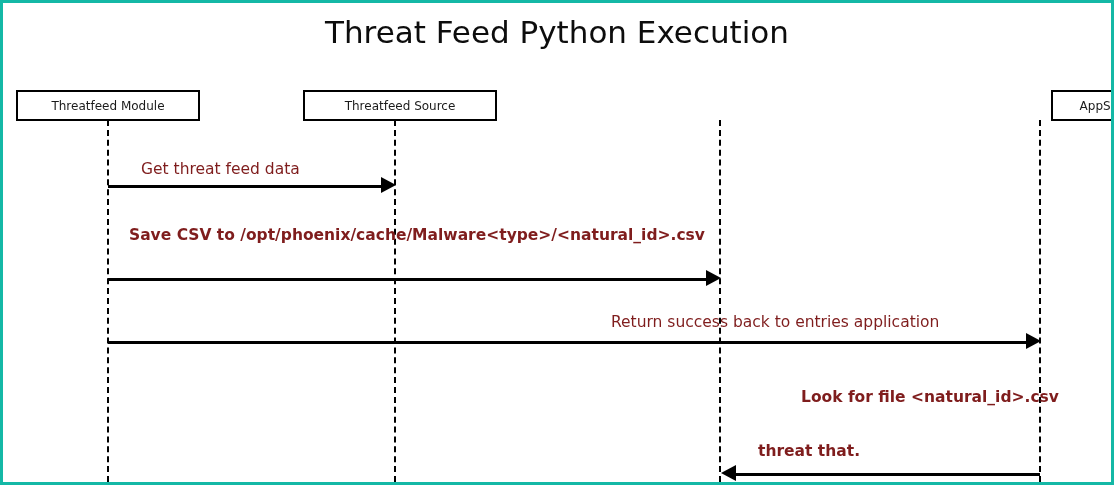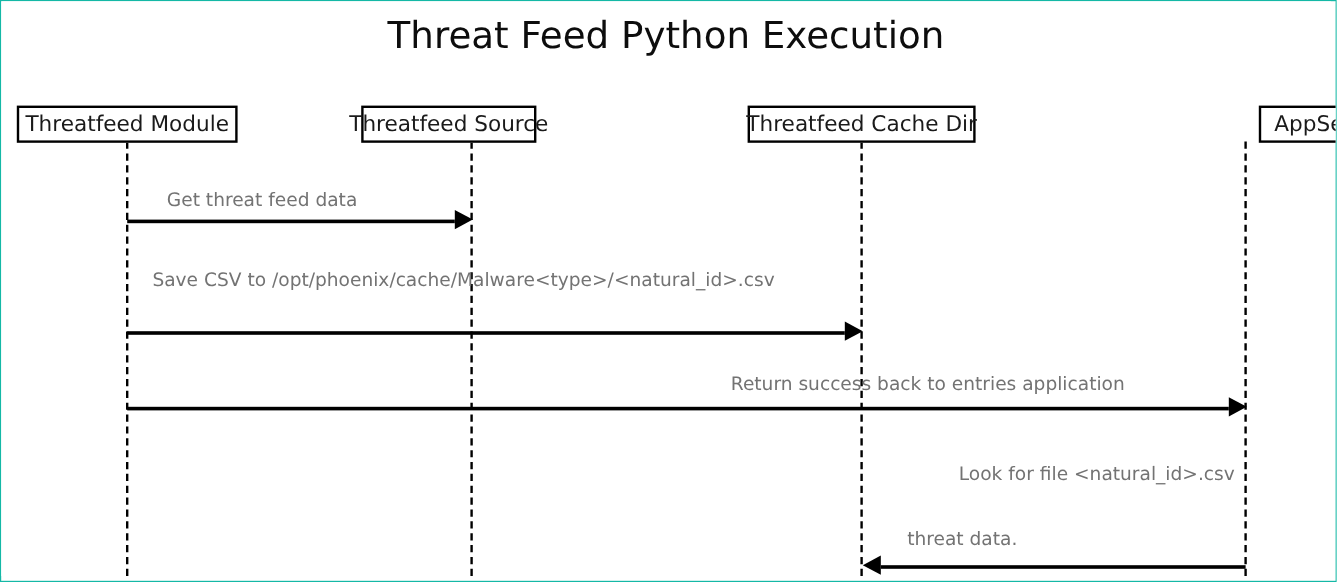--- a/index.html
+++ b/index.html
@@ -6,21 +6,21 @@
     margin: 0;
     padding: 0;
     background: #ffffff;
   }
   #canvas {
     position: relative;
     width: 1114px;
     height: 485px;
     background: #ffffff;
     box-sizing: border-box;
-    border: 1px solid #14b8a6;
+    border: 3px solid #14b8a6;
     overflow: hidden;
     font-family: "DejaVu Sans", "Liberation Sans", sans-serif;
     color: #000000;
   }
   .inner {
     position: absolute;
     left: 0; top: 0;
     width: 1108px;
     height: 479px;
     background: #ffffff;
@@ -39,21 +39,21 @@
   }
   .participant-box {
     position: absolute;
     box-sizing: border-box;
     border: 2px solid #000000;
     background: #ffffff;
     height: 31px;
     display: flex;
     align-items: center;
     justify-content: center;
-    font-size: 18px;
+    font-size: 12px;
     line-height: 1;
     color: #1a1a1a;
     white-space: nowrap;
   }
   .lifeline {
     position: absolute;
     width: 0;
     border-left: 2px dashed #000000;
     top: 117px;
     height: 362px;
@@ -73,59 +73,59 @@
   .arrow-head.right {
     border-left: 15px solid #000000;
   }
   .arrow-head.left {
     border-right: 15px solid #000000;
   }
   .msg-label {
     position: absolute;
     font-size: 15.5px;
     line-height: 20px;
-    color: #737373;
+    color: #7f1d1d;
     white-space: nowrap;
   }
   .msg-label.multi {
     line-height: 26px;
+    font-weight: bold;
   }
 </style>
 </head>
 <body>
 
 <div id="canvas">
   <div class="inner">
 
     <div id="diagram-title">Threat Feed Python Execution</div>
 
     <div class="lifeline" style="left:104px;"></div>
     <div class="lifeline" style="left:391px;"></div>
     <div class="lifeline" style="left:716px;"></div>
     <div class="lifeline" style="left:1036px;"></div>
 
     <div class="participant-box" style="left:13px;  top:87px; width:184px;">Threatfeed Module</div>
 
-    <div class="participant-box" style="left:300px; top:87px; width:146px;">Threatfeed Source</div>
+    <div class="participant-box" style="left:300px; top:87px; width:194px;">Threatfeed Source</div>
 
-    <div class="participant-box" style="left:622px; top:87px; width:190px;">Threatfeed Cache Dir</div>
 
     <div class="participant-box" style="left:1048px; top:87px; width:120px;">AppServer</div>
 
     <div class="msg-label" style="left:138px; top:156px;">Get threat feed data</div>
     <div class="msg-line" style="left:105px; top:182px; width:273px;"></div>
     <div class="arrow-head right" style="left:378px; top:174px;"></div>
 
     <div class="msg-label multi" style="left:126px; top:219px;">Save CSV to /opt/phoenix/cache/Malware&lt;type&gt;/&lt;natural_id&gt;.csv</div>
     <div class="msg-line" style="left:105px; top:275px; width:598px;"></div>
     <div class="arrow-head right" style="left:703px; top:267px;"></div>
 
     <div class="msg-label" style="left:608px; top:309px;">Return success back to entries application</div>
     <div class="msg-line" style="left:105px; top:338px; width:918px;"></div>
     <div class="arrow-head right" style="left:1023px; top:330px;"></div>
 
     <div class="msg-label multi" style="left:755px; top:381px;margin-left:43px;">Look for file &lt;natural_id&gt;.csv</div>
-    <div class="msg-label multi" style="left:755px; top:435px;">threat data.</div>
+    <div class="msg-label multi" style="left:755px; top:435px;">threat that.</div>
     <div class="msg-line" style="left:733px; top:470px; width:304px;"></div>
     <div class="arrow-head left" style="left:718px; top:462px;"></div>
 
   </div>
 </div>
 
 </body></html>

